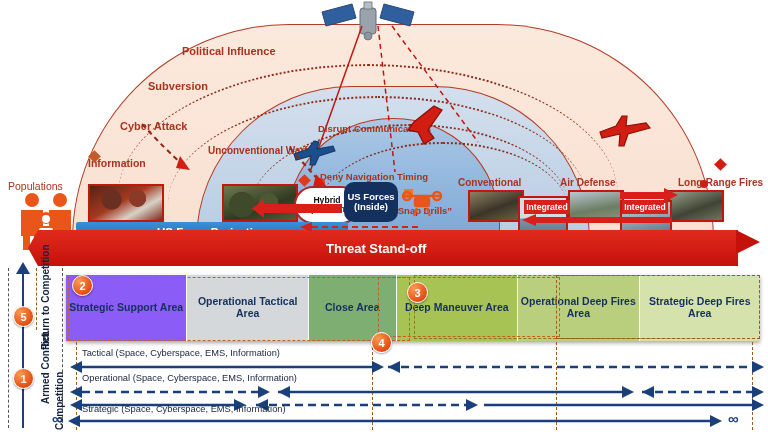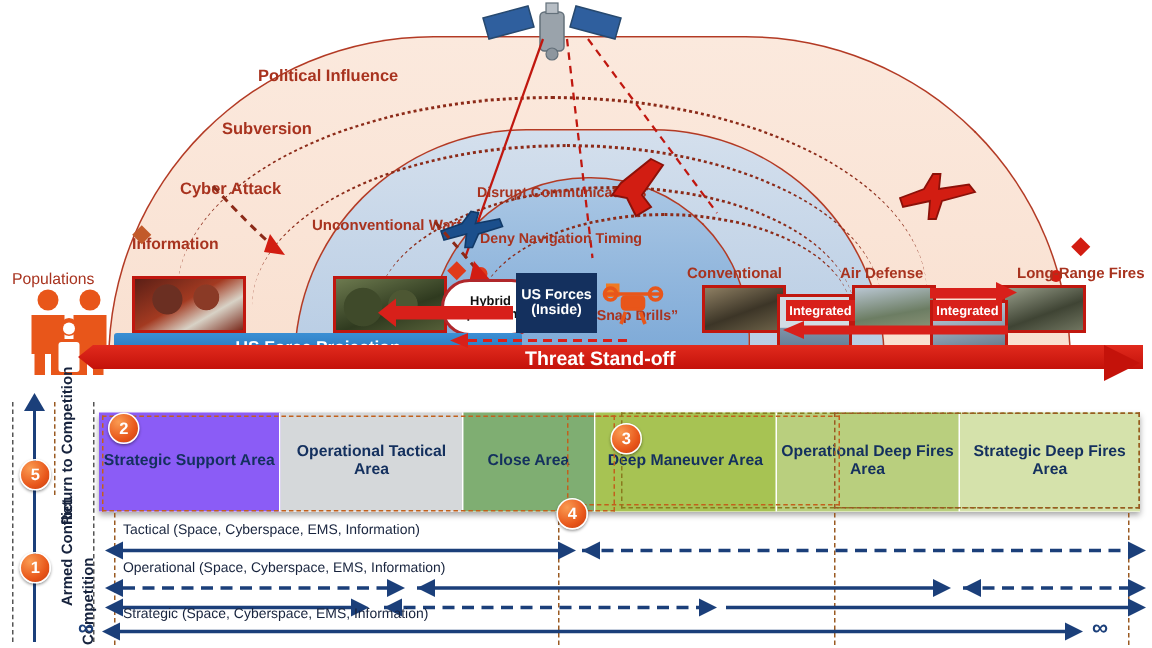--- a/index.html
+++ b/index.html
@@ -28,21 +28,21 @@
   .traj{border:0;border-top:2.2px dotted #8c2a18;border-radius:50%/100% 100% 0 0;
         background:transparent;}
 
   
   .tile{border:2.5px solid #c0170f;box-sizing:border-box;overflow:hidden;}
   .tile .px{width:100%;height:100%;display:block;}
   .tile-blue{border:2px solid #1a5fa8;background:linear-gradient(180deg,#3a93d8,#1d6fb8);
     color:#fff;font-weight:bold;display:flex;align-items:center;justify-content:center;
     text-align:center;line-height:1.1;box-sizing:border-box;}
   .tile-navy{background:#14305e;color:#fff;font-weight:bold;display:flex;
-    align-items:center;justify-content:center;text-align:center;line-height:1.1;}
+    align-items:center;justify-content:center;text-align:center;line-height:1.1;border-radius:10px;}
 
   
   .banner-blue{background:linear-gradient(180deg,#3b8fd4,#1f6cb2);color:#fff;
     font-weight:bold;display:flex;align-items:center;justify-content:center;
     border-radius:2px;}
   .banner-red{background:linear-gradient(180deg,#e12a1d,#c4120a);color:#fff;
     font-weight:bold;display:flex;align-items:center;}
 
   
   .cloud{background:#fff;border:2px solid #b0272b;border-radius:24px;
@@ -104,27 +104,27 @@
       <circle cx="50" cy="36" r="4" fill="#8d969e" stroke="#63707a" stroke-width="0.8"></circle>
     </g>
   </svg>
 
   <svg class="abs" style="left:300px;top:24px;" width="200" height="150" viewBox="0 0 200 150">
     <line x1="62" y1="2" x2="10" y2="148" stroke="#c0170f" stroke-width="1.5"></line>
     <line x1="78" y1="2" x2="95" y2="148" stroke="#c0170f" stroke-width="1.5" stroke-dasharray="5,4"></line>
     <line x1="92" y1="2" x2="178" y2="118" stroke="#c0170f" stroke-width="1.5" stroke-dasharray="5,4"></line>
   </svg>
 
-  <div class="abs arc-label" style="left:172px;top:45px;font-size:11px;">Political Influence</div>
+  <div class="abs arc-label" style="left:182px;top:45px;font-size:11px;">Political Influence</div>
   <div class="abs arc-label" style="left:148px;top:80px;font-size:11px;">Subversion</div>
   <div class="abs arc-label" style="left:120px;top:120px;font-size:11px;">Cyber Attack</div>
   <div class="abs arc-label" style="left:88px;top:157px;font-size:10.5px;">Information</div>
   <div class="abs arc-label" style="left:208px;top:145px;font-size:10px;width:86px;line-height:1.1;">Unconventional Warfare</div>
   <div class="abs arc-label" style="left:318px;top:124px;font-size:9.5px;width:88px;line-height:1.08;">Disrupt Communications</div>
-  <div class="abs arc-label" style="left:320px;top:155px;font-size:9.5px;width:74px;line-height:1.08;">Deny Navigation Timing</div>
+  <div class="abs arc-label" style="left:320px;top:172px;font-size:9.5px;width:74px;line-height:1.08;">Deny Navigation Timing</div>
   <div class="abs arc-label" style="left:393px;top:205px;font-size:9.5px;">“Snap Drills”</div>
 
   <svg class="abs" style="left:404px;top:104px;" width="48" height="42" viewBox="0 0 48 42">
     <path d="M30 2 L38 6 L24 26 L30 34 L20 40 L14 28 L4 26 L10 18 Z" fill="#d21d12" stroke="#8c1109" stroke-width="1.3"></path>
   </svg>
   <svg class="abs" style="left:596px;top:114px;" width="56" height="34" viewBox="0 0 56 34">
     <path d="M4 18 L20 12 L26 2 L31 2 L30 12 L50 9 L54 14 L32 20 L28 32 L23 32 L24 20 L6 24 Z" fill="#d21d12" stroke="#8c1109" stroke-width="1.2"></path>
   </svg>
 
   <svg class="abs" style="left:292px;top:140px;" width="44" height="26" viewBox="0 0 44 26">
@@ -230,21 +230,21 @@
               font-weight:bold;background:#d8201a;padding:2px 0;">Integrated</div>
   <svg class="abs" style="left:620px;top:188px;" width="58" height="14" viewBox="0 0 58 14">
     <rect x="0" y="4" width="46" height="7" fill="#d8201a"></rect>
     <polygon points="44,0 44,14 58,7" fill="#d8201a"></polygon>
   </svg>
   <svg class="abs" style="left:522px;top:214px;" width="150" height="12" viewBox="0 0 150 12">
     <rect x="12" y="3" width="138" height="6" fill="#d8201a"></rect>
     <polygon points="14,0 14,12 0,6" fill="#d8201a"></polygon>
   </svg>
 
-  <div class="abs banner-red" style="left:52px;top:230px;width:710px;height:16px;
+  <div class="abs banner-red" style="left:28px;top:230px;width:710px;height:36px;
               clip-path:polygon(10px 0,100% 0,100% 100%,10px 100%,0 50%);
               padding-left:28px;box-sizing:border-box;font-size:13px;">
     <span style="margin-left:270px;">Threat Stand-off</span>
   </div>
   <svg class="abs" style="left:736px;top:230px;" width="24" height="24" viewBox="0 0 24 24">
     <polygon points="0,0 24,12 0,24" fill="#c4120a"></polygon>
   </svg>
   <svg class="abs" style="left:300px;top:222px;" width="120" height="10" viewBox="0 0 120 10">
     <line x1="12" y1="5" x2="118" y2="5" stroke="#d8201a" stroke-width="2" stroke-dasharray="6,4"></line>
     <polygon points="12,0 12,10 0,5" fill="#d8201a"></polygon>

